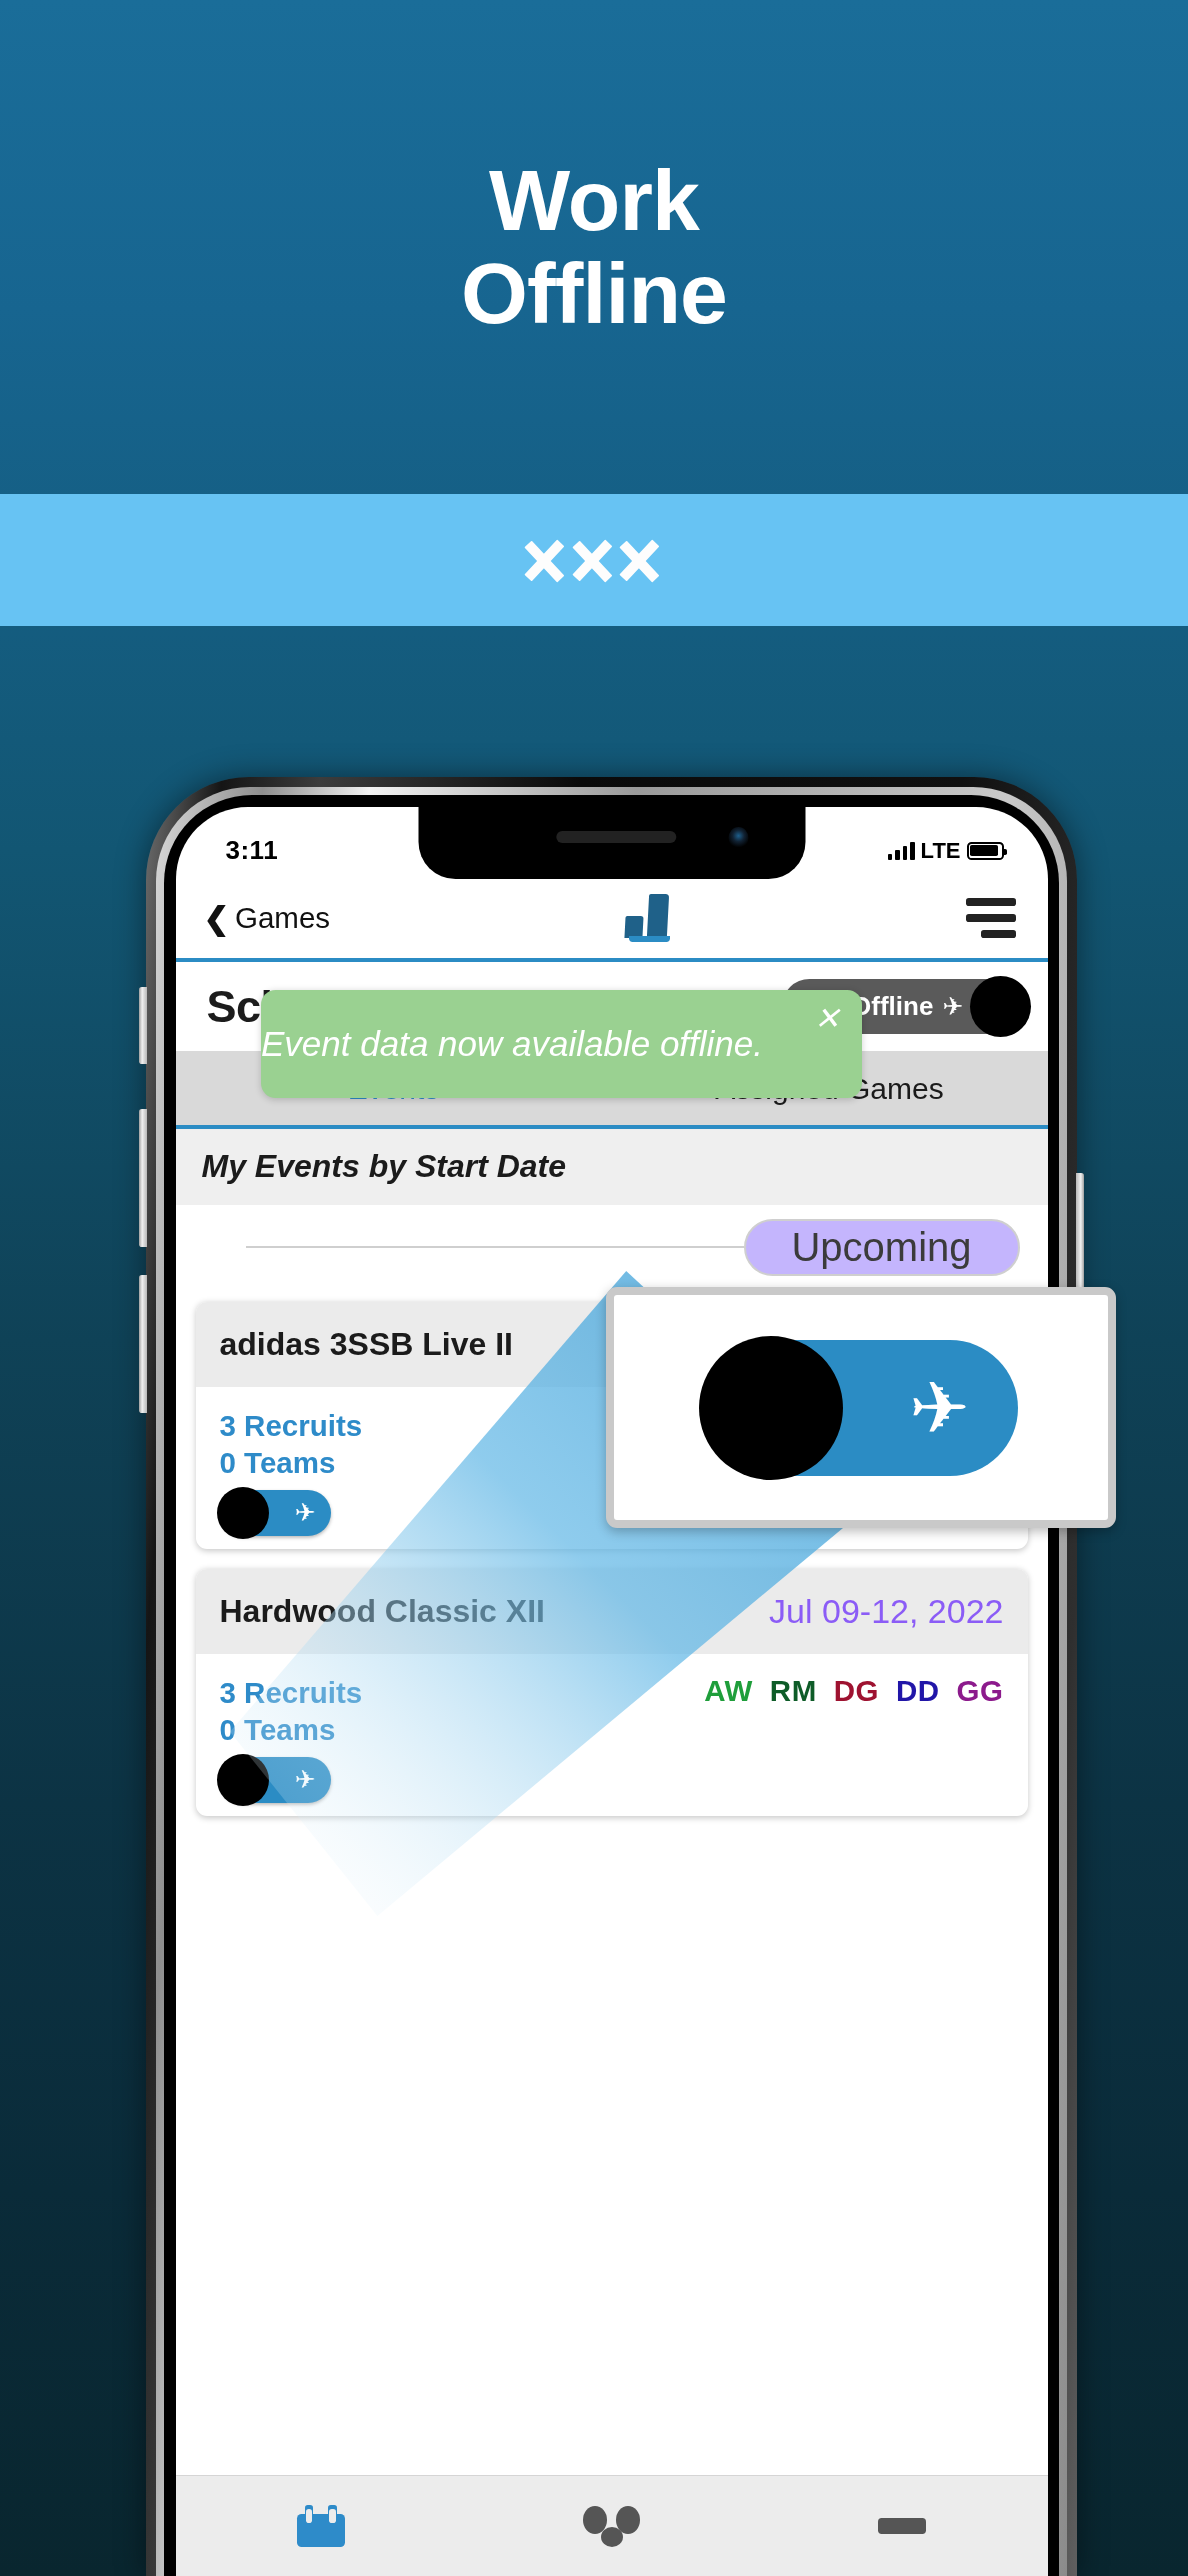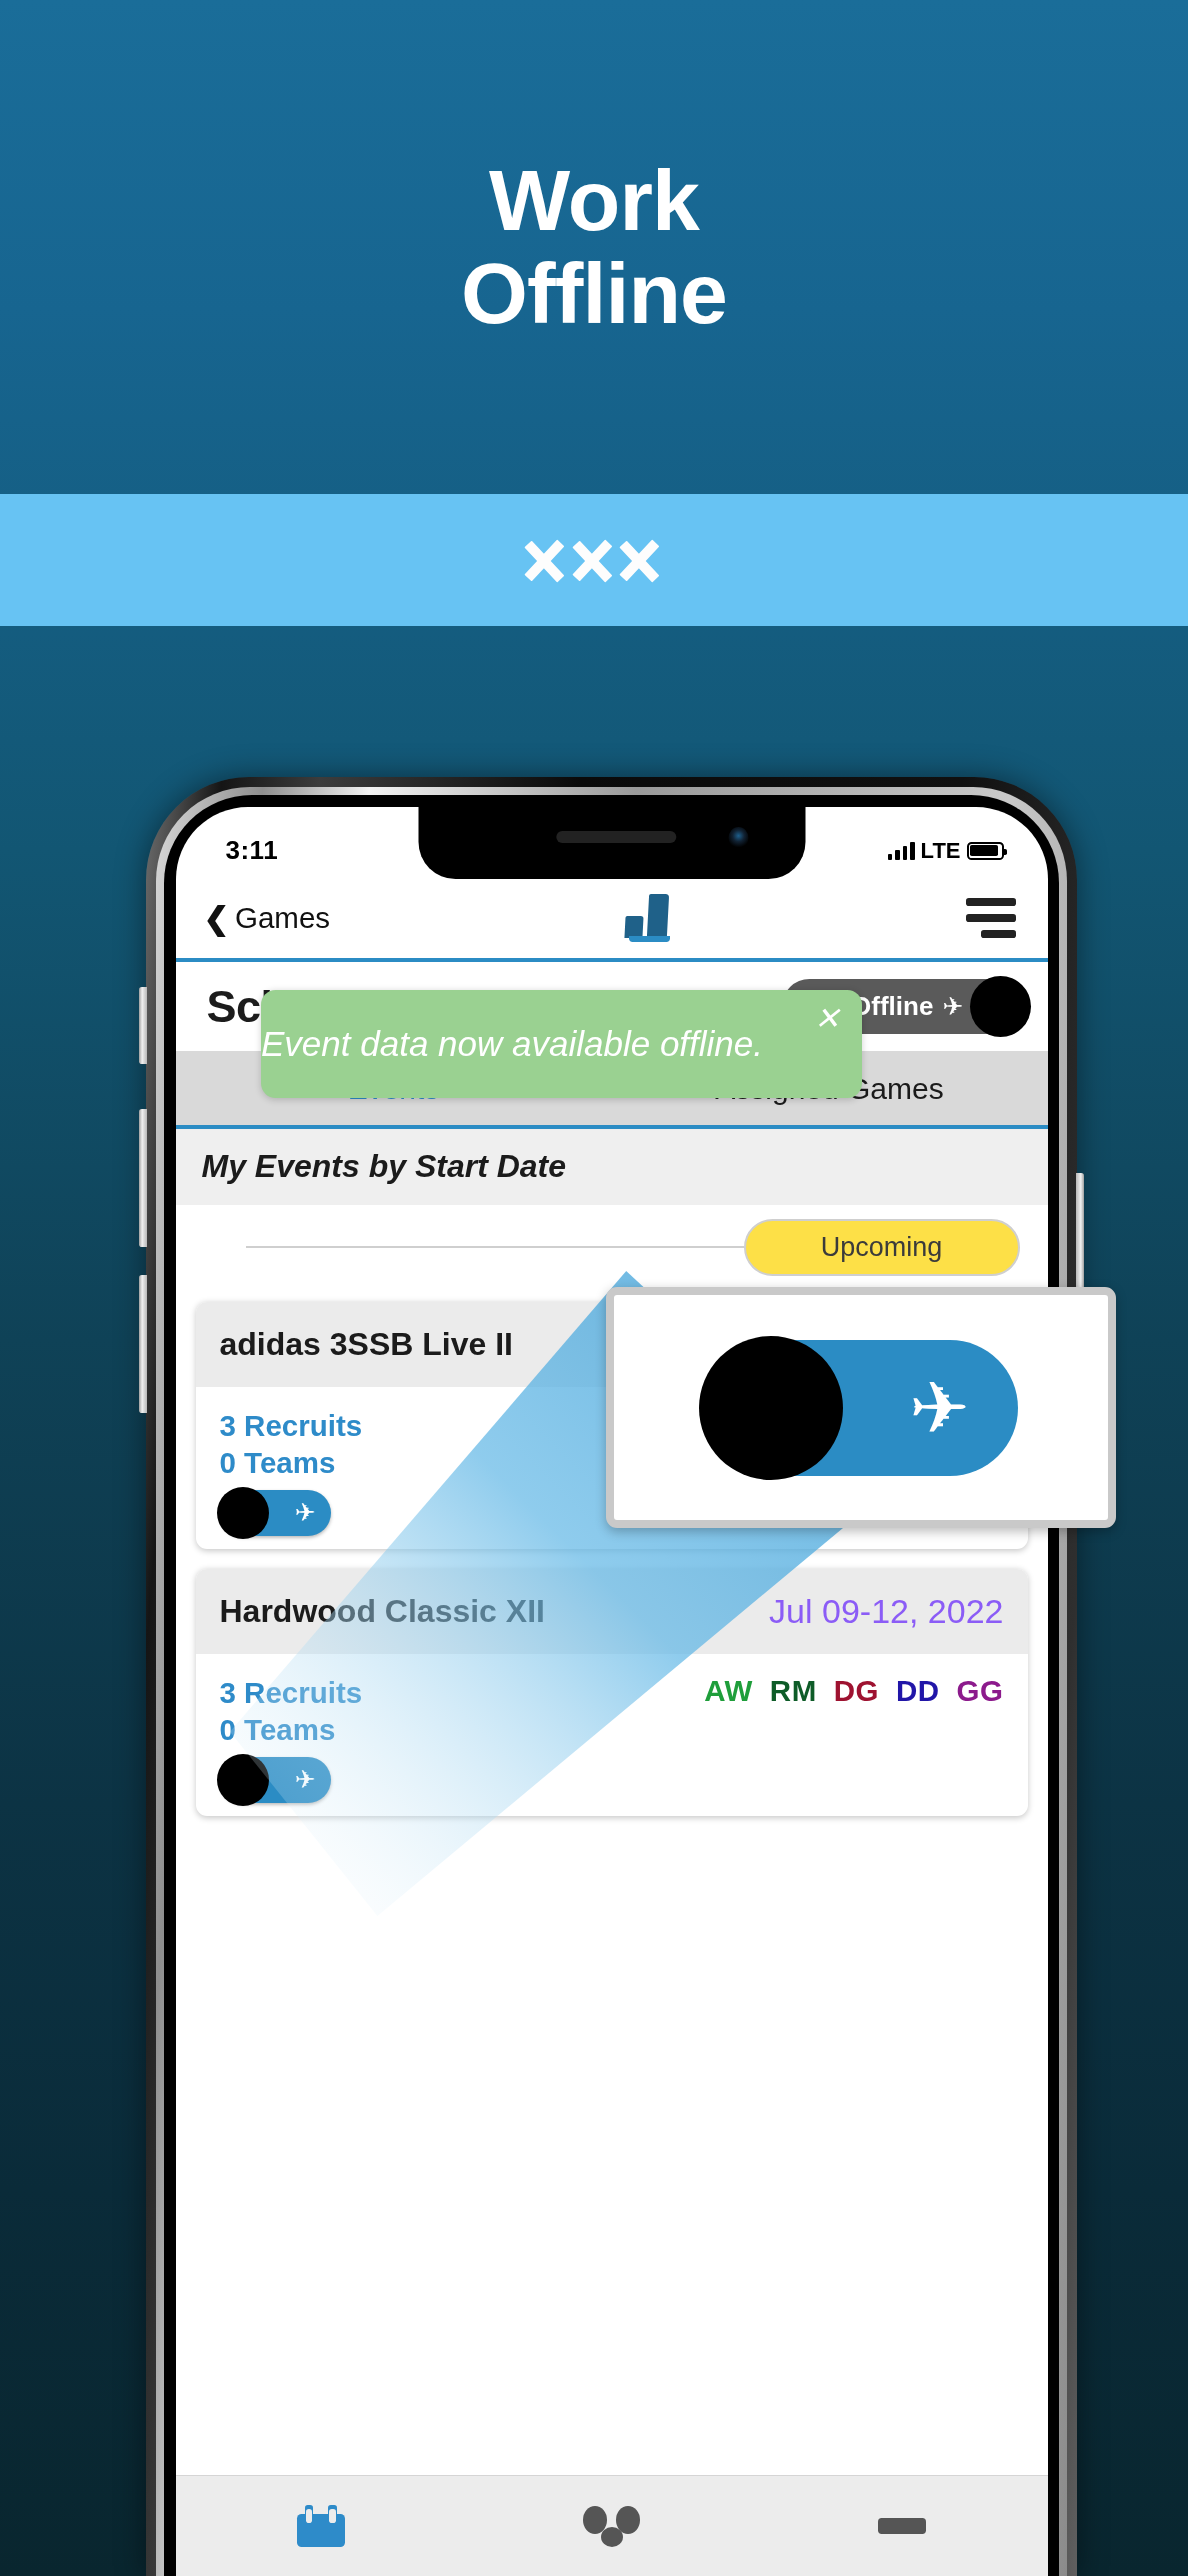--- a/index.html
+++ b/index.html
@@ -210,23 +210,23 @@
   .sec-head span { font-size: 32px; font-weight: bold; color: #1b1b1b; font-style: italic; }
 
   
   .filter-row {
     position: absolute; top: 398px; left: 0; right: 0; height: 85px;
     background: #fff; display: flex; align-items: center;
   }
   .filter-line { flex: 1; height: 2.8px; background: #cfcfcf; margin-left: 70px; }
   .filter-pill {
     min-width: 276px; height: 57px; border: 2.8px solid #cfcfcf;
-    border-radius: 31px; background: #fde047;
+    border-radius: 31px; background: #c4b5fd;
     display: flex; align-items: center; justify-content: center;
-    font-size: 27px; color: #3b3b3b; padding: 0 33px; margin-right: 28px;
+    font-size: 40px; color: #3b3b3b; padding: 0 33px; margin-right: 28px;
   }
 
   
   .card {
     position: absolute; left: 20px; right: 20px;
     background: #fff; border-radius: 11px;
     box-shadow: 0 1.8px 6.4px rgba(0,0,0,.22);
     overflow: hidden;
   }
   .card-1 { top: 495px; height: 247px; }

